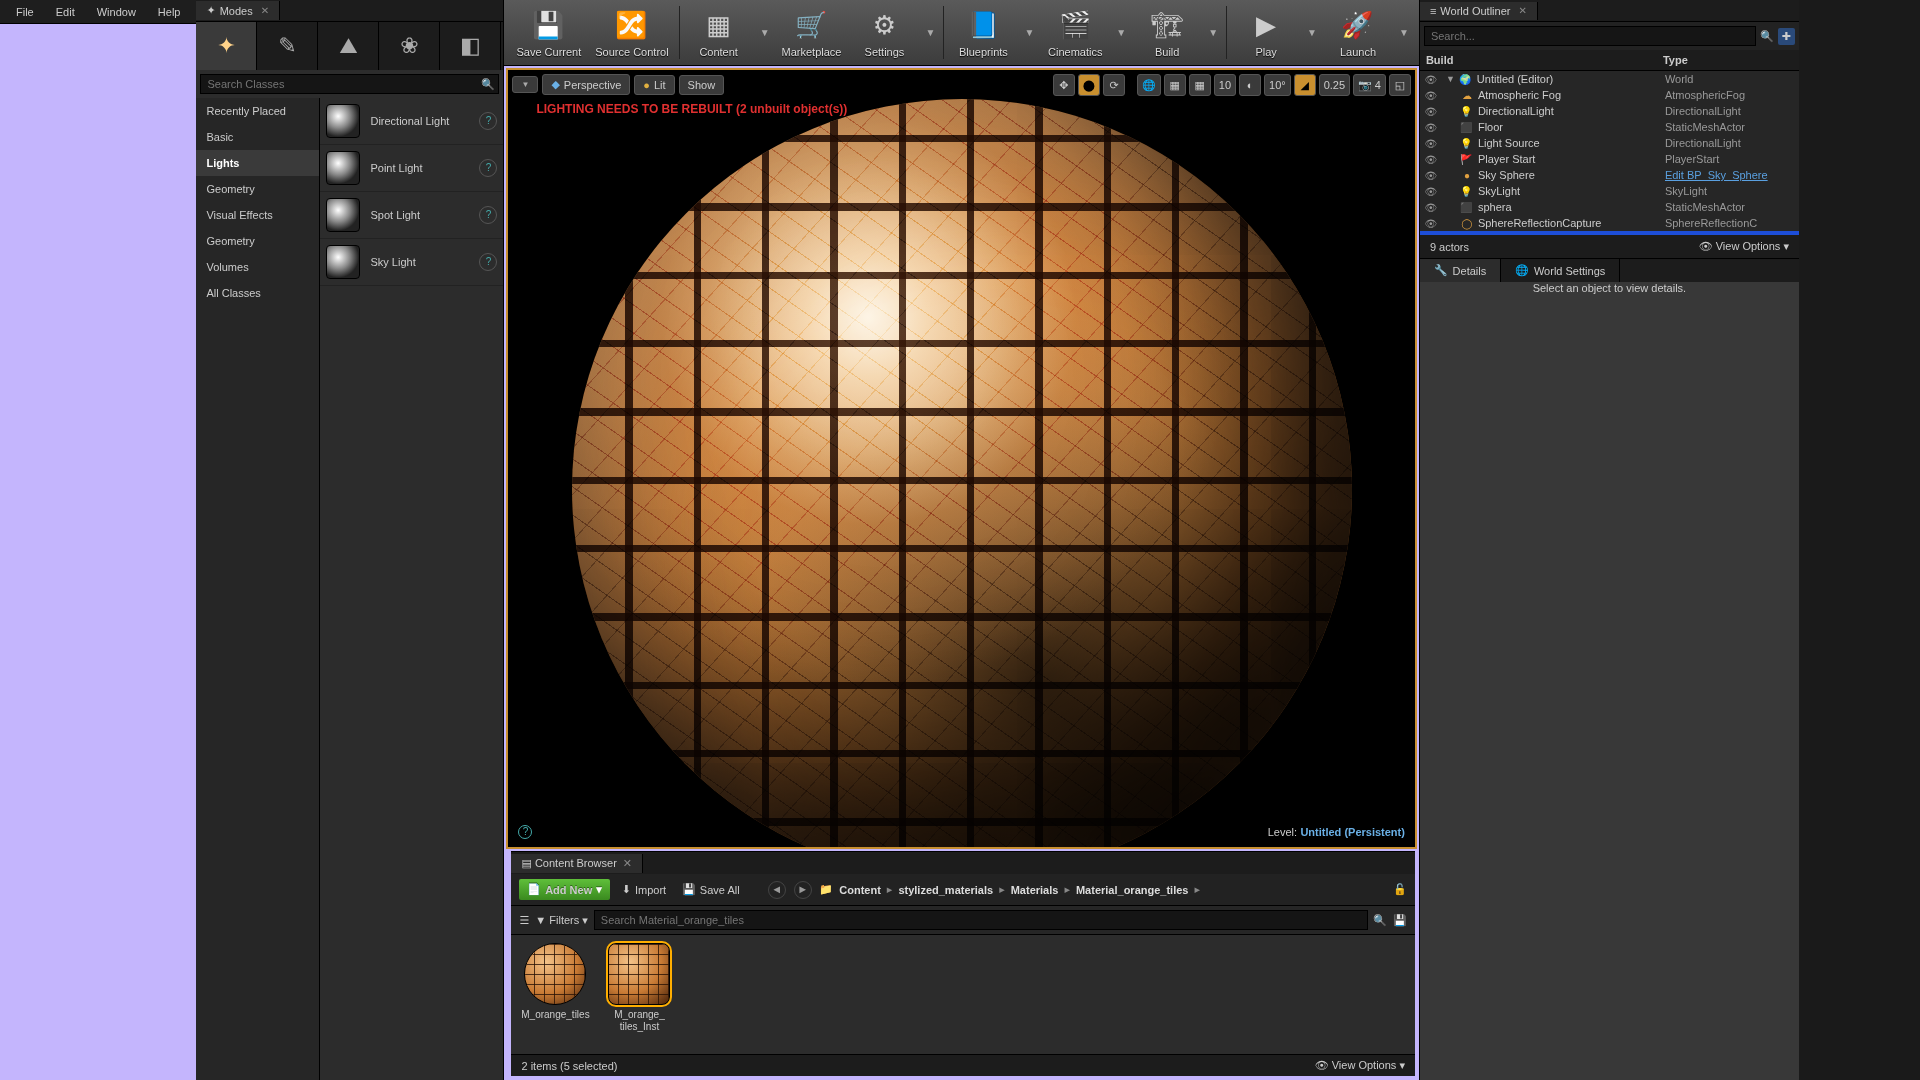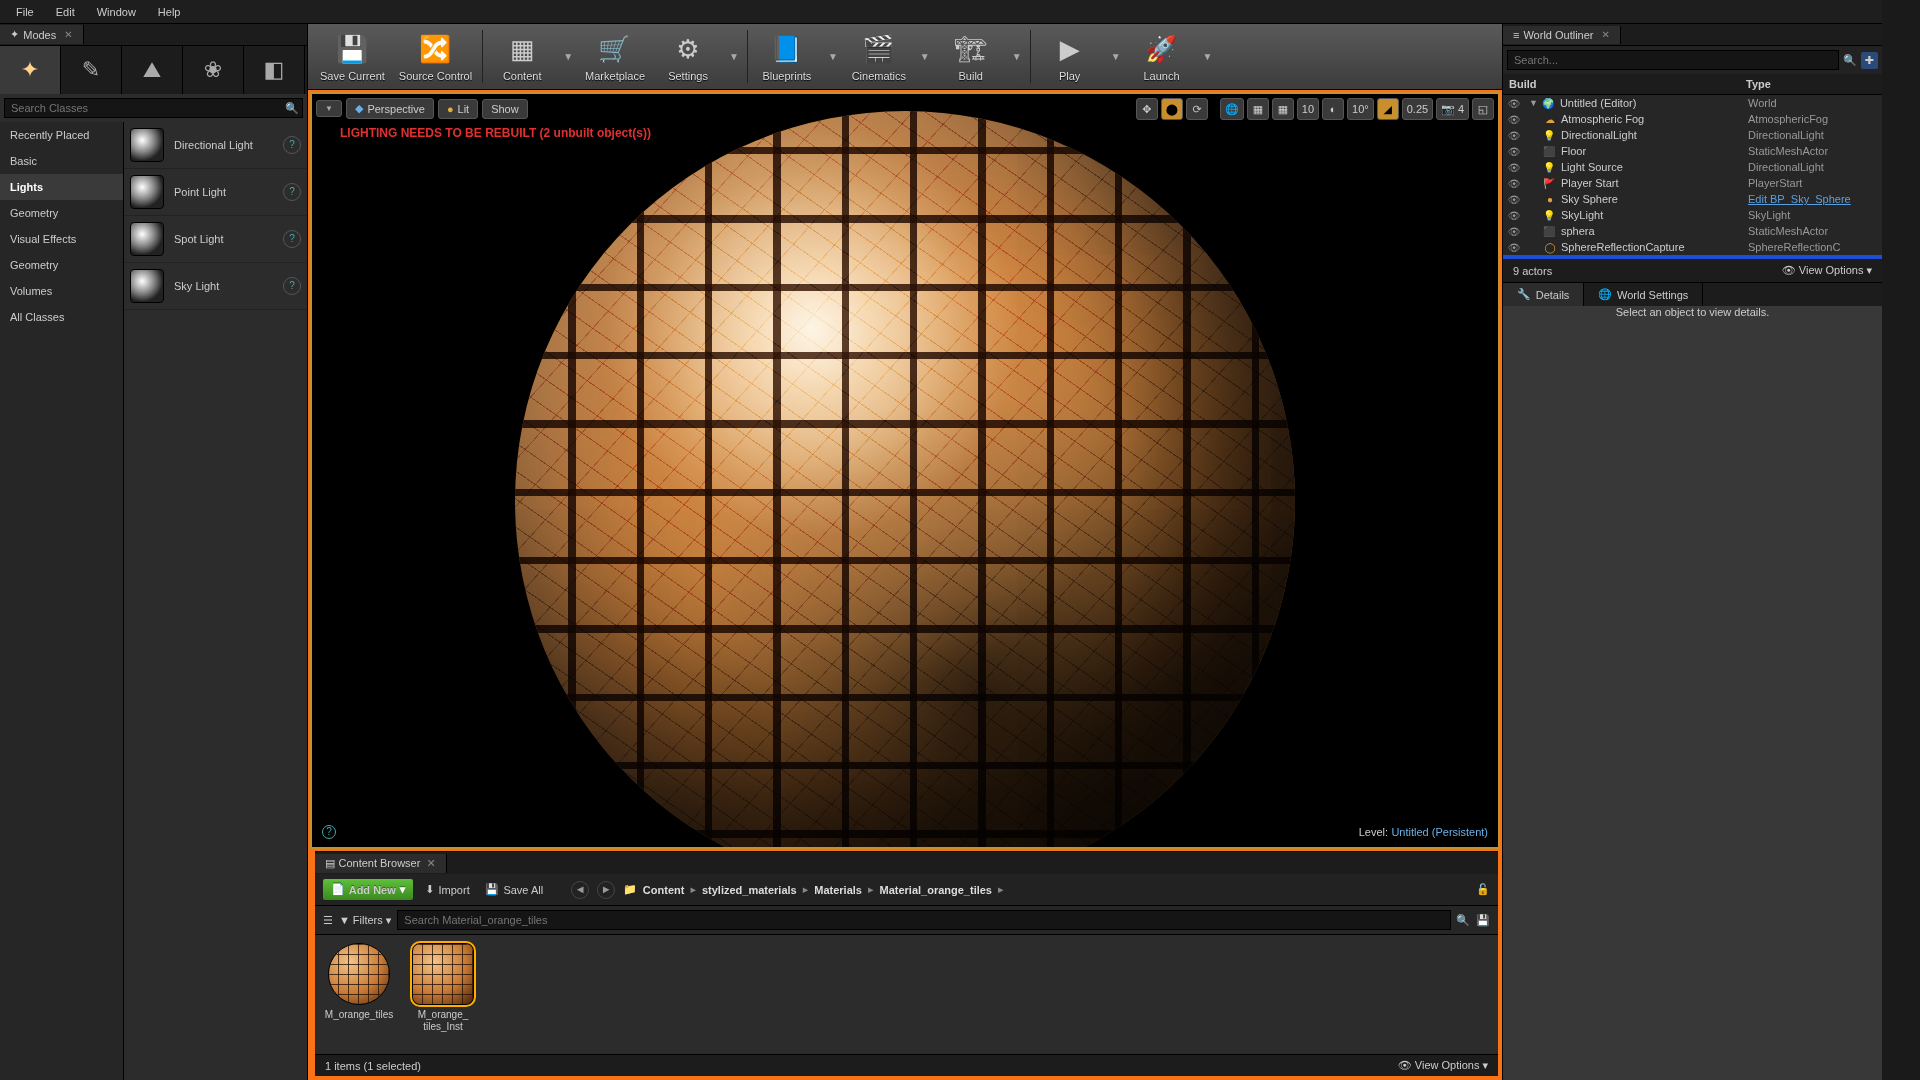--- a/index.html
+++ b/index.html
@@ -1,17 +1,17 @@
 <!DOCTYPE html>
 <html><head>
 <meta charset="utf-8">
 <style>
 *{margin:0;padding:0;box-sizing:border-box;font-family:"Segoe UI",Tahoma,sans-serif;font-size:11px;color:#ccc;user-select:none}
 body{background:#1a1a1a;width:1920px;height:1080px;overflow:hidden;transform-origin:top left}
-.root{display:flex;flex-direction:column;width:1882px;height:1080px;background:#f97316}
+.root{display:flex;flex-direction:row;width:1532px;height:1080px;background:#c4b5fd}
 
 
 .menubar{display:flex;gap:2px;background:#1e1e1e;height:24px;align-items:center;padding:0 6px;border-bottom:1px solid #000}
 .menubar span{padding:3px 10px;cursor:default}
 
 
 .hmain{display:flex;flex:1;min-height:0}
 
 
 .modes{width:308px;background:#2c2c2c;border-right:1px solid #000;display:flex;flex-direction:column}
@@ -48,21 +48,21 @@
 
 .vpwrap{flex:1;background:#000;border:2px solid #c88f2f;margin:2px;position:relative;min-height:0;overflow:hidden}
 .vptop{position:absolute;top:4px;left:4px;display:flex;gap:4px;align-items:center;z-index:2}
 .pill{display:flex;align-items:center;gap:4px;background:#3a3a3a;border:1px solid #555;border-radius:3px;padding:3px 8px;font-size:11px;cursor:default}
 .pill .tri{font-size:8px;color:#aaa}
 .warn{position:absolute;top:32px;left:28px;color:#e03030;font-weight:bold;font-size:12px;z-index:2}
 .vtopr{position:absolute;top:4px;right:4px;display:flex;gap:3px;align-items:center;z-index:2}
 .vbtn{display:flex;align-items:center;justify-content:center;min-width:22px;height:22px;background:#3a3a3a;border:1px solid #555;border-radius:3px;font-size:11px;padding:0 4px;cursor:default}
 .vbtn.on{background:#c88f2f;color:#000}
 .level{position:absolute;right:10px;bottom:8px;z-index:2;font-size:12px}
-.level b{color:#6ab0e6;font-weight:normal}
+.level b{color:#6ab0e6;font-weight:bold}
 .helpicon{position:absolute;left:10px;bottom:8px;color:#4aa;border:1px solid #4aa;border-radius:8px;width:14px;height:14px;text-align:center;line-height:12px;font-size:10px}
 
 
 .sphere{position:absolute;left:50%;top:50%;width:780px;height:780px;margin-left:-390px;margin-top:-360px;border-radius:50%;
   background:
    radial-gradient(circle at 38% 28%, rgba(255,245,225,0.95) 0%, rgba(255,225,180,0.8) 8%, rgba(230,150,80,0.35) 28%, rgba(0,0,0,0) 50%),
    radial-gradient(circle at 60% 75%, rgba(0,0,0,0.7) 0%, rgba(0,0,0,0.1) 40%, rgba(0,0,0,0) 55%),
    radial-gradient(circle at 50% 50%, #d99a55 0%, #c8823d 40%, #7a4015 80%, #241005 100%);
   box-shadow:inset -80px -110px 160px rgba(0,0,0,0.9), inset 30px 50px 130px rgba(255,220,170,0.35);
   overflow:hidden}
@@ -328,21 +328,21 @@
             <div class="asset">
               <div class="th"></div>
               <div class="nm">M_​orange_​tiles</div>
             </div>
             <div class="asset sel">
               <div class="th"></div>
               <div class="nm">M_​orange_​tiles_​Inst</div>
             </div>
           </div>
         <div class="status">
-          <span>1 items (1 selected)</span>
+          <span>2 items (5 selected)</span>
           <span>👁 <span>View Options</span> ▾</span>
         </div>
       </div>
     </div>
 
     <div class="right">
       <div class="tabhdr">
         <div class="tab active">
           <span>≡</span>
             <span>World Outliner</span>

